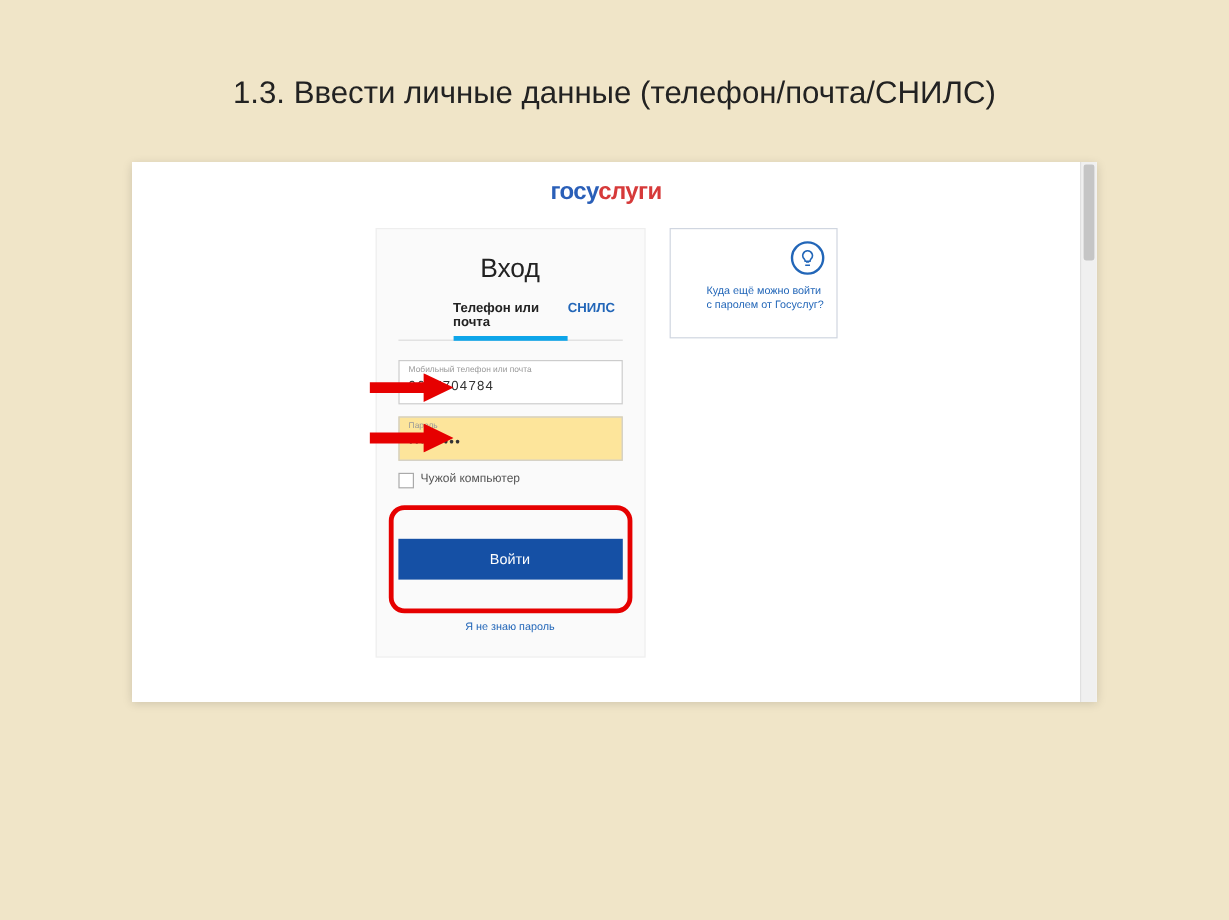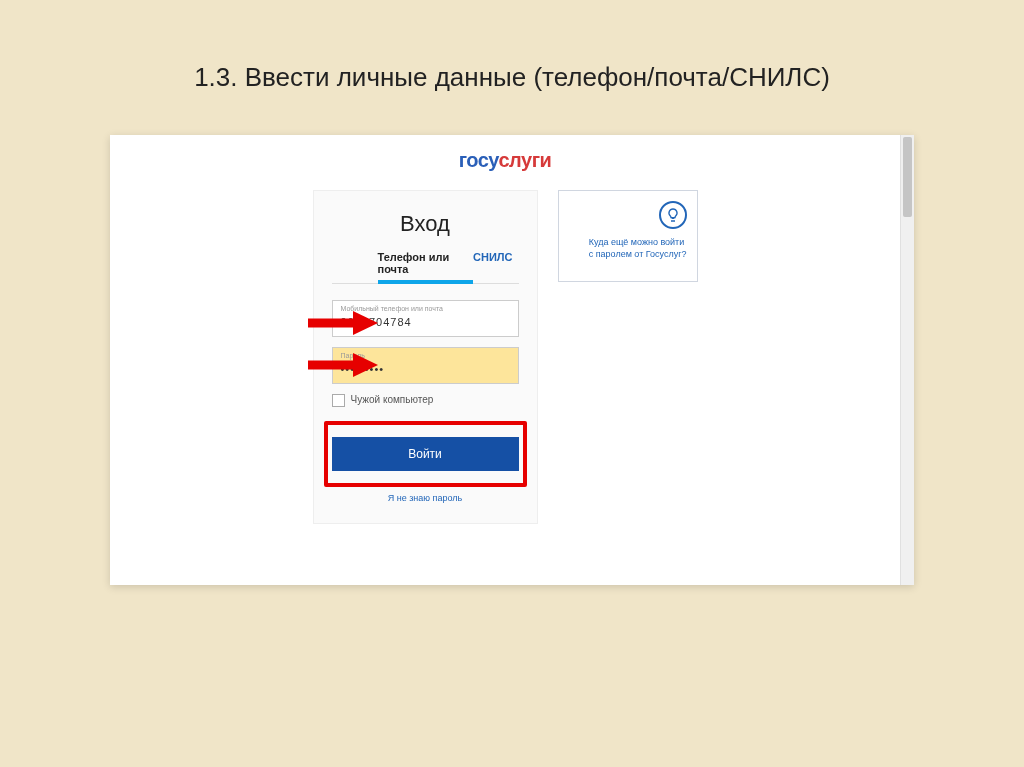--- a/index.html
+++ b/index.html
@@ -145,22 +145,22 @@
     width: 13px; height: 13px;
     border: 1px solid #aaa;
     background: #fff;
   }
   .checkbox-label {
     font-size: 10px;
     color: #555;
   }
   .login-btn-wrap {
     border: 4px solid #e60000;
-    border-radius: 2px;
-    padding: 12px 4px;
+    border-radius: 13px;
+    padding: 24px 4px;
     margin: 0 -8px 4px -8px;
   }
   .login-btn {
     width: 100%;
     background: #1550a5;
     color: #fff;
     border: none;
     padding: 10px 0;
     font-size: 12px;
     cursor: pointer;

